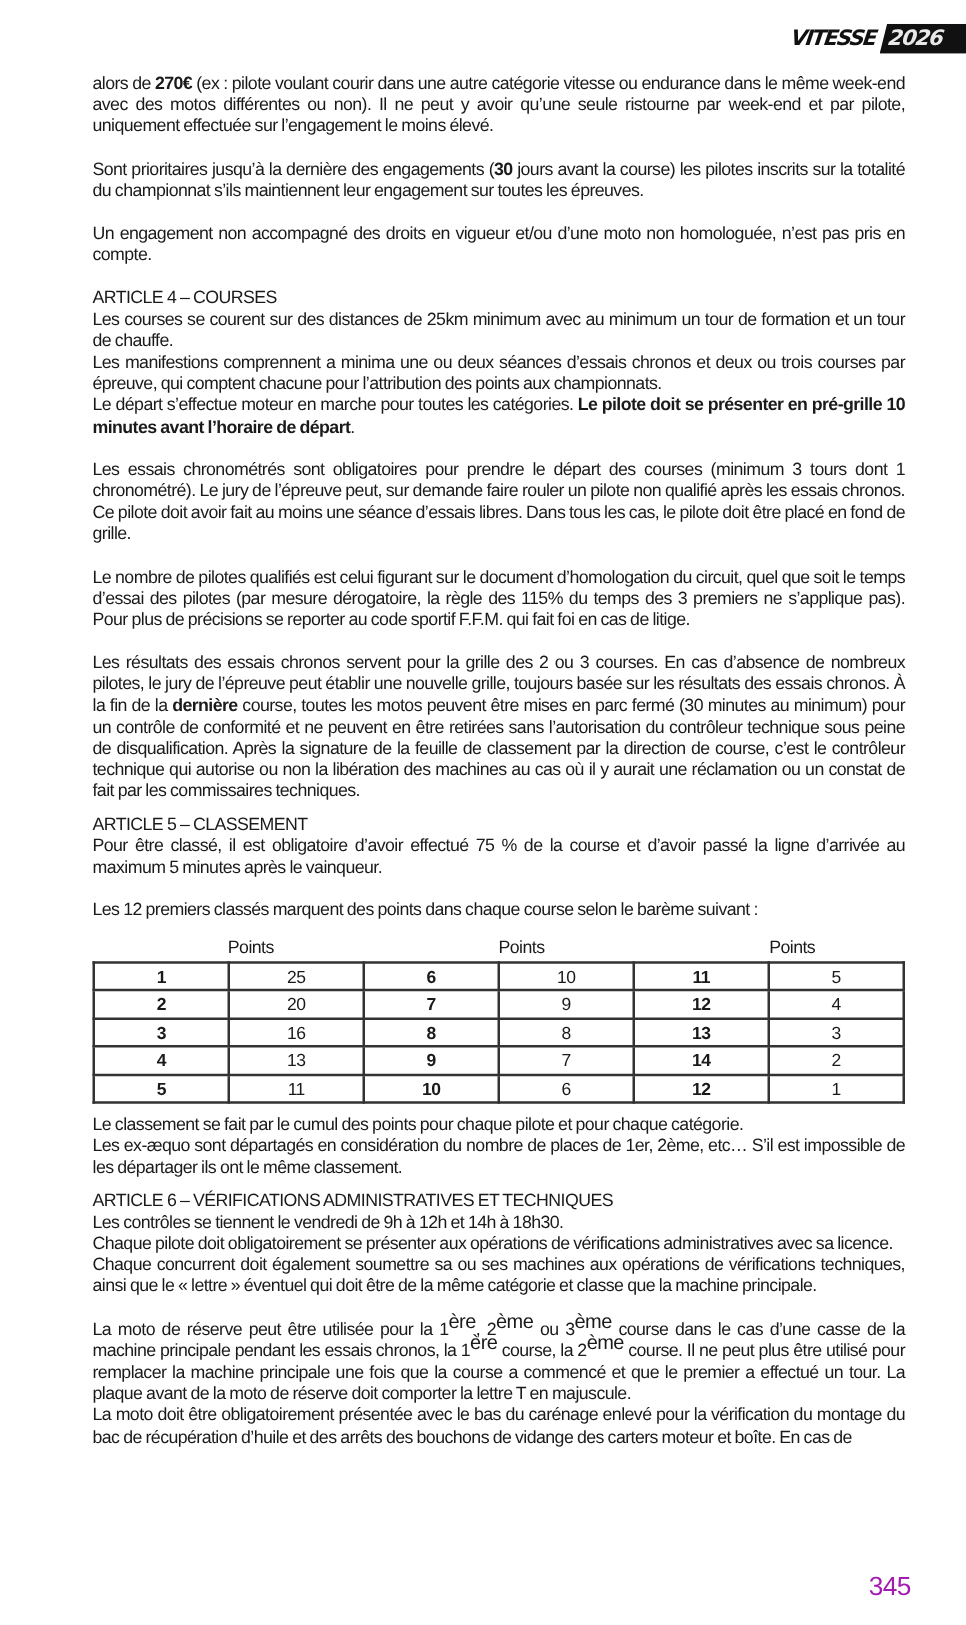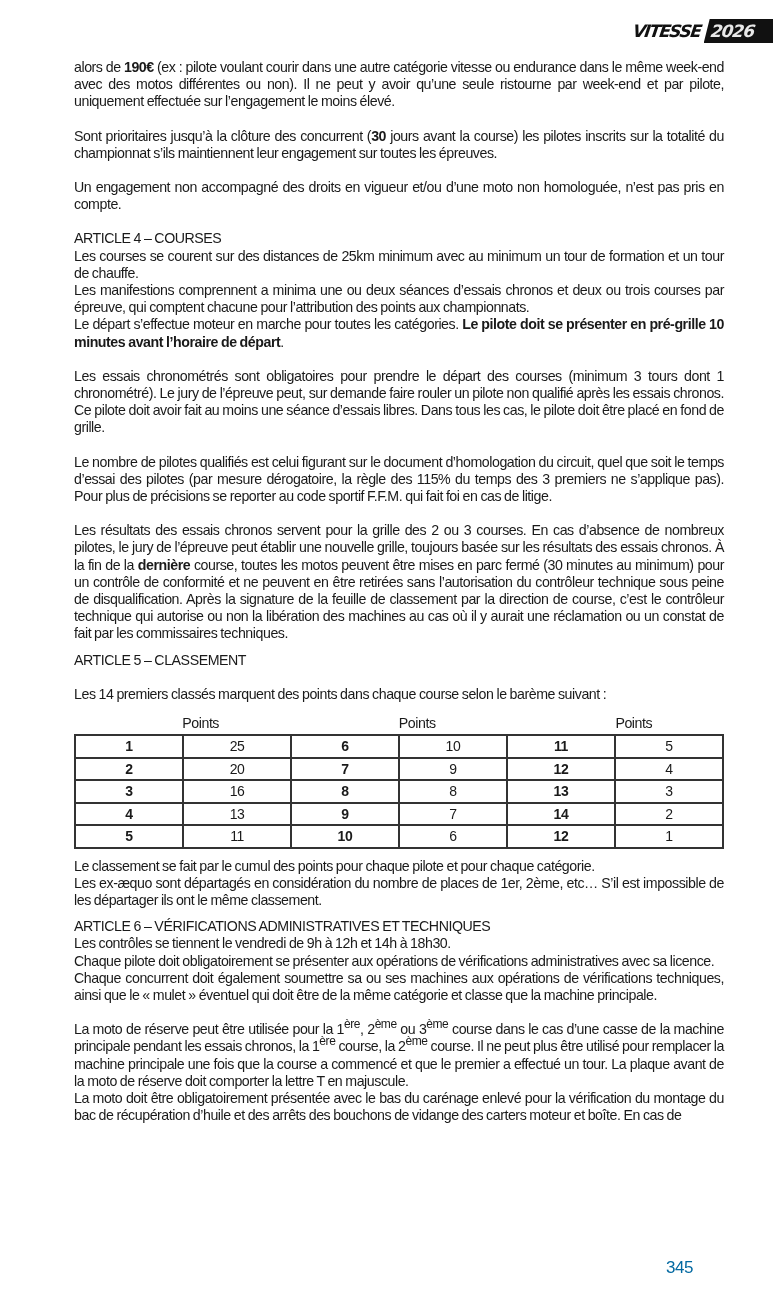--- a/index.html
+++ b/index.html
@@ -12,61 +12,62 @@
                  clip-path: polygon(6px 0, 100% 0, 100% 100%, 0 100%); }
   .hb-year { font-family: "DejaVu Sans", sans-serif; font-weight: bold; font-style: italic; font-size: 17px; letter-spacing: -1px;
              color: #e8e8e8; transform: skewX(-8deg); margin-left: 3px; }
   .content { position: absolute; left: 74px; top: 59px; width: 650px; font-size: 14.2px; line-height: 17.2px;
              text-align: justify; letter-spacing: -0.45px; word-spacing: -0.5px; }
   .content p { margin: 0; }
   .gap { height: 17px; }
   .gap-s { height: 9px; }
   .art { font-weight: normal; margin: 0; }
   b { font-weight: bold; }
-  sup { font-size: 12px; line-height: 0; vertical-align: 6px; margin-top: 16px; }
+  sup { font-size: 16px; line-height: 0; vertical-align: 6px; margin-top: 16px; }
   .pts-head { display: flex; width: 650px; margin-top: 12px; height: 19px; }
   .pts-head div { text-align: left; }
   table.scores { border-collapse: collapse; width: 650px; margin-top: 0; }
   table.scores td { border: 2px solid #333; height: 20.5px; padding: 0; text-align: center; font-size: 14px; line-height: 18px; width: 16.66%; }
   table.scores td.pos { font-weight: bold; }
-  .page-num { position: absolute; left: 666px; top: 1258px; font-size: 17px; color: #0369a1; letter-spacing: -0.5px; }
+  .page-num { position: absolute; left: 695px; top: 1258px; font-size: 21px; color: #a21caf; letter-spacing: -0.5px; }
 </style>
 </head>
 <body>
 
 <div class="header-banner">
   <span class="hb-word">VITESSE</span>
   <div class="hb-year-box">
     <span class="hb-year">2026</span>
   </div>
 </div>
 
 <div class="content">
-  <p><span>alors de </span><b>190€</b><span> (ex : pilote voulant courir dans une autre catégorie vitesse ou endurance dans le même week-end avec des motos différentes ou non). Il ne peut y avoir qu’une seule ristourne par week-end et par pilote, uniquement effectuée sur l’engagement le moins élevé.</span></p>
+  <p><span>alors de </span><b>270€</b><span> (ex : pilote voulant courir dans une autre catégorie vitesse ou endurance dans le même week-end avec des motos différentes ou non). Il ne peut y avoir qu’une seule ristourne par week-end et par pilote, uniquement effectuée sur l’engagement le moins élevé.</span></p>
   <div class="gap"></div>
-  <p><span>Sont prioritaires jusqu’à la clôture des concurrent (</span><b>30</b><span> jours avant la course) les pilotes inscrits sur la totalité du championnat s’ils maintiennent leur engagement sur toutes les épreuves.</span></p>
+  <p><span>Sont prioritaires jusqu’à la dernière des engagements (</span><b>30</b><span> jours avant la course) les pilotes inscrits sur la totalité du championnat s’ils maintiennent leur engagement sur toutes les épreuves.</span></p>
   <div class="gap"></div>
   <p>Un engagement non accompagné des droits en vigueur et/ou d’une moto non homologuée, n’est pas pris en compte.</p>
   <div class="gap"></div>
 
   <p class="art">ARTICLE 4 – COURSES</p>
   <p>Les courses se courent sur des distances de 25km minimum avec au minimum un tour de formation et un tour de chauffe.</p>
   <p>Les manifestions comprennent a minima une ou deux séances d’essais chronos et deux ou trois courses par épreuve, qui comptent chacune pour l’attribution des points aux championnats.</p>
   <p><span>Le départ s’effectue moteur en marche pour toutes les catégories. </span><b>Le pilote doit se présenter en pré-grille 10 minutes avant l’horaire de départ</b><span>.</span></p>
   <div class="gap"></div>
   <p>Les essais chronométrés sont obligatoires pour prendre le départ des courses (minimum 3 tours dont 1 chronométré). Le jury de l’épreuve peut, sur demande faire rouler un pilote non qualifié après les essais chronos. Ce pilote doit avoir fait au moins une séance d’essais libres. Dans tous les cas, le pilote doit être placé en fond de grille.</p>
   <div class="gap"></div>
   <p>Le nombre de pilotes qualifiés est celui figurant sur le document d’homologation du circuit, quel que soit le temps d’essai des pilotes (par mesure dérogatoire, la règle des 115% du temps des 3 premiers ne s’applique pas). Pour plus de précisions se reporter au code sportif F.F.M. qui fait foi en cas de litige.</p>
   <div class="gap"></div>
   <p><span>Les résultats des essais chronos servent pour la grille des 2 ou 3 courses. En cas d’absence de nombreux pilotes, le jury de l’épreuve peut établir une nouvelle grille, toujours basée sur les résultats des essais chronos. À la fin de la </span><b>dernière</b><span> course, toutes les motos peuvent être mises en parc fermé (30 minutes au minimum) pour un contrôle de conformité et ne peuvent en être retirées sans l’autorisation du contrôleur technique sous peine de disqualification. Après la signature de la feuille de classement par la direction de course, c’est le contrôleur technique qui autorise ou non la libération des machines au cas où il y aurait une réclamation ou un constat de fait par les commissaires techniques.</span></p>
   <div class="gap-s"></div>
 
   <p class="art">ARTICLE 5 – CLASSEMENT</p>
+  <p>Pour être classé, il est obligatoire d’avoir effectué 75 % de la course et d’avoir passé la ligne d’arrivée au maximum 5 minutes après le vainqueur.</p>
   <div class="gap"></div>
-  <p>Les 14 premiers classés marquent des points dans chaque course selon le barème suivant :</p>
+  <p>Les 12 premiers classés marquent des points dans chaque course selon le barème suivant :</p>
 
   <div class="pts-head">
     <div style="width:16.66%"></div>
     <div style="width:16.66%">Points</div>
     <div style="width:16.66%"></div>
     <div style="width:16.66%">Points</div>
     <div style="width:16.66%"></div>
     <div style="width:16.66%">Points</div>
   </div>
   <table class="scores">
@@ -114,19 +115,19 @@
       </tbody>
   </table>
   <div class="gap-s"></div>
   <p>Le classement se fait par le cumul des points pour chaque pilote et pour chaque catégorie.</p>
   <p>Les ex-æquo sont départagés en considération du nombre de places de 1er, 2ème, etc… S’il est impossible de les départager ils ont le même classement.</p>
   <div class="gap-s"></div>
 
   <p class="art">ARTICLE 6 – VÉRIFICATIONS ADMINISTRATIVES ET TECHNIQUES</p>
   <p>Les contrôles se tiennent le vendredi de 9h à 12h et 14h à 18h30.</p>
   <p>Chaque pilote doit obligatoirement se présenter aux opérations de vérifications administratives avec sa licence.</p>
-  <p>Chaque concurrent doit également soumettre sa ou ses machines aux opérations de vérifications techniques, ainsi que le « mulet » éventuel qui doit être de la même catégorie et classe que la machine principale.</p>
+  <p>Chaque concurrent doit également soumettre sa ou ses machines aux opérations de vérifications techniques, ainsi que le « lettre » éventuel qui doit être de la même catégorie et classe que la machine principale.</p>
   <div class="gap"></div>
   <p><span>La moto de réserve peut être utilisée pour la 1</span><sup>ère</sup><span>, 2</span><sup>ème</sup><span> ou 3</span><sup>ème</sup><span> course dans le cas d’une casse de la machine principale pendant les essais chronos, la 1</span><sup>ère</sup><span> course, la 2</span><sup>ème</sup><span> course. Il ne peut plus être utilisé pour remplacer la machine principale une fois que la course a commencé et que le premier a effectué un tour. La plaque avant de la moto de réserve doit comporter la lettre T en majuscule.</span></p>
   <p>La moto doit être obligatoirement présentée avec le bas du carénage enlevé pour la vérification du montage du bac de récupération d’huile et des arrêts des bouchons de vidange des carters moteur et boîte. En cas de</p>
 </div>
 
 <div class="page-num">345</div>
 
 </body></html>

